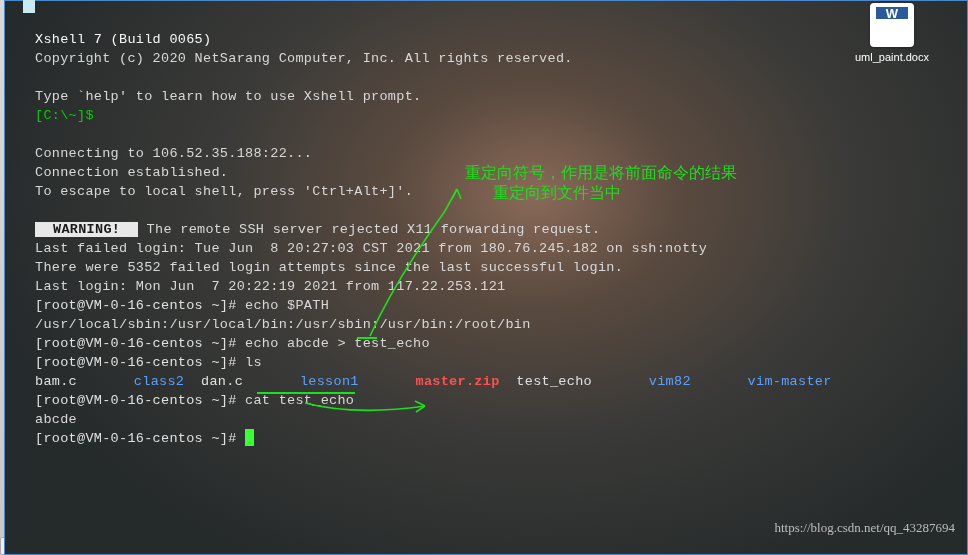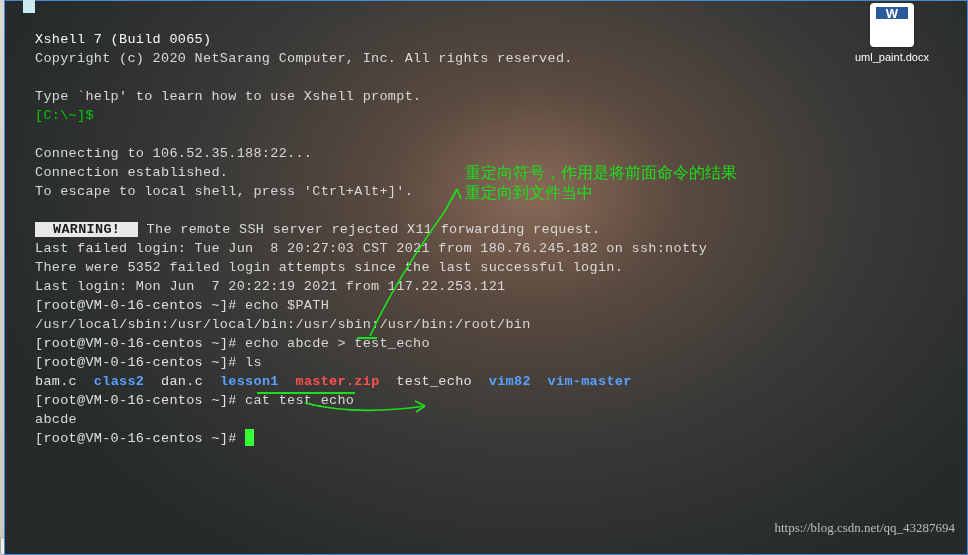--- a/index.html
+++ b/index.html
@@ -18,22 +18,22 @@
   .terminal {
     position: absolute; left: 30px; top: 10px; right: 8px;
     font-size: 13.5px; line-height: 19px; letter-spacing: 0.3px;
     color: #d8d8d8; white-space: pre;
   }
   .bold { font-weight: normal; color: #f8f8f8; }
   .green { color: #00d000; }
   .prompt { color: #e0e0e0; }
   .warn-inv { background: #e8e8e8; color: #1a1a1a; padding: 0 18px; font-weight: bold; }
   .cursor { display:inline-block; width: 9px; height: 17px; background: #38ff38; vertical-align: text-bottom; }
-  .ls-dir { color: #5aa0ff; font-weight: bold; }
-  .ls-arch { color: #ff5050; font-weight: bold; }
+  .ls-dir { color: #5aa0ff; font-weight: normal; margin-left: 40px; }
+  .ls-arch { color: #ff5050; font-weight: bold; margin-left: 40px; }
   .ls-plain { color: #e0e0e0; }
   
   .anno { position: absolute; color: #1be01b; font-family: "SimSun","Songti SC",serif; font-size: 16px; pointer-events: none; }
   .arrow-svg { position: absolute; pointer-events: none; }
   
   .watermark { position: absolute; right: 12px; bottom: 18px; font-size: 13px; color: rgba(220,220,220,0.82); font-family: Liberation Serif, serif; }
   
   .desktop-icon { position: absolute; right: 38px; top: 2px; width: 74px; text-align: center; color: #fff; font-size: 11px; font-family: Arial; }
   .doc-ico { width: 44px; height: 44px; margin: 0 auto 4px; background: #fff; border-radius:4px; position: relative; box-shadow: 0 1px 3px rgba(0,0,0,.3); }
   .doc-ico::before { content:""; position:absolute; left:6px; right:6px; top:4px; height:12px; background:#2a5a9a; }
@@ -74,21 +74,21 @@
 <span>/usr/local/sbin:/usr/local/bin:/usr/sbin:/usr/bin:/root/bin</span>
 <span class="prompt">[root@VM-0-16-centos ~]# </span><span>echo abcde &gt; test_echo</span>
 <span class="prompt">[root@VM-0-16-centos ~]# </span><span>ls</span>
 <span id="ls-row"><span class="ls-plain">bam.c</span>  <span class="ls-dir">class2</span>  <span class="ls-plain">dan.c</span>  <span class="ls-dir">lesson1</span>  <span class="ls-arch">master.zip</span>  <span class="ls-plain">test_echo</span>  <span class="ls-dir">vim82</span>  <span class="ls-dir">vim-master</span></span>
 <span class="prompt">[root@VM-0-16-centos ~]# </span><span>cat test_echo</span>
 <span>abcde</span>
 <span class="prompt">[root@VM-0-16-centos ~]# </span><span class="cursor"></span>
 </div>
 
   <div class="anno" style="left:460px; top:162px;">重定向符号，作用是将前面命令的结果</div>
-  <div class="anno" style="left:460px; top:182px;">重定向到文件当中</div>
+  <div class="anno" style="left:488px; top:182px;">重定向到文件当中</div>
 
   <svg class="arrow-svg" style="left:0;top:0;" width="960" height="555">
     <path d="M 365 335 Q 390 280 440 210 L 452 188" stroke="#1be01b" stroke-width="1.6" fill="none"></path>
     <path d="M 452 188 l -5 10 M 452 188 l 4 10" stroke="#1be01b" stroke-width="1.6" fill="none"></path>
     <line x1="352" y1="337" x2="372" y2="337" stroke="#1de01d" stroke-width="2"></line>
     <line x1="252" y1="392" x2="350" y2="392" stroke="#1de01d" stroke-width="2"></line>
     <path d="M 300 402 Q 350 415 420 405" stroke="#1be01b" stroke-width="1.6" fill="none"></path>
     <path d="M 420 405 l -10 -5 M 420 405 l -9 6" stroke="#1be01b" stroke-width="1.6" fill="none"></path>
   </svg>
 

